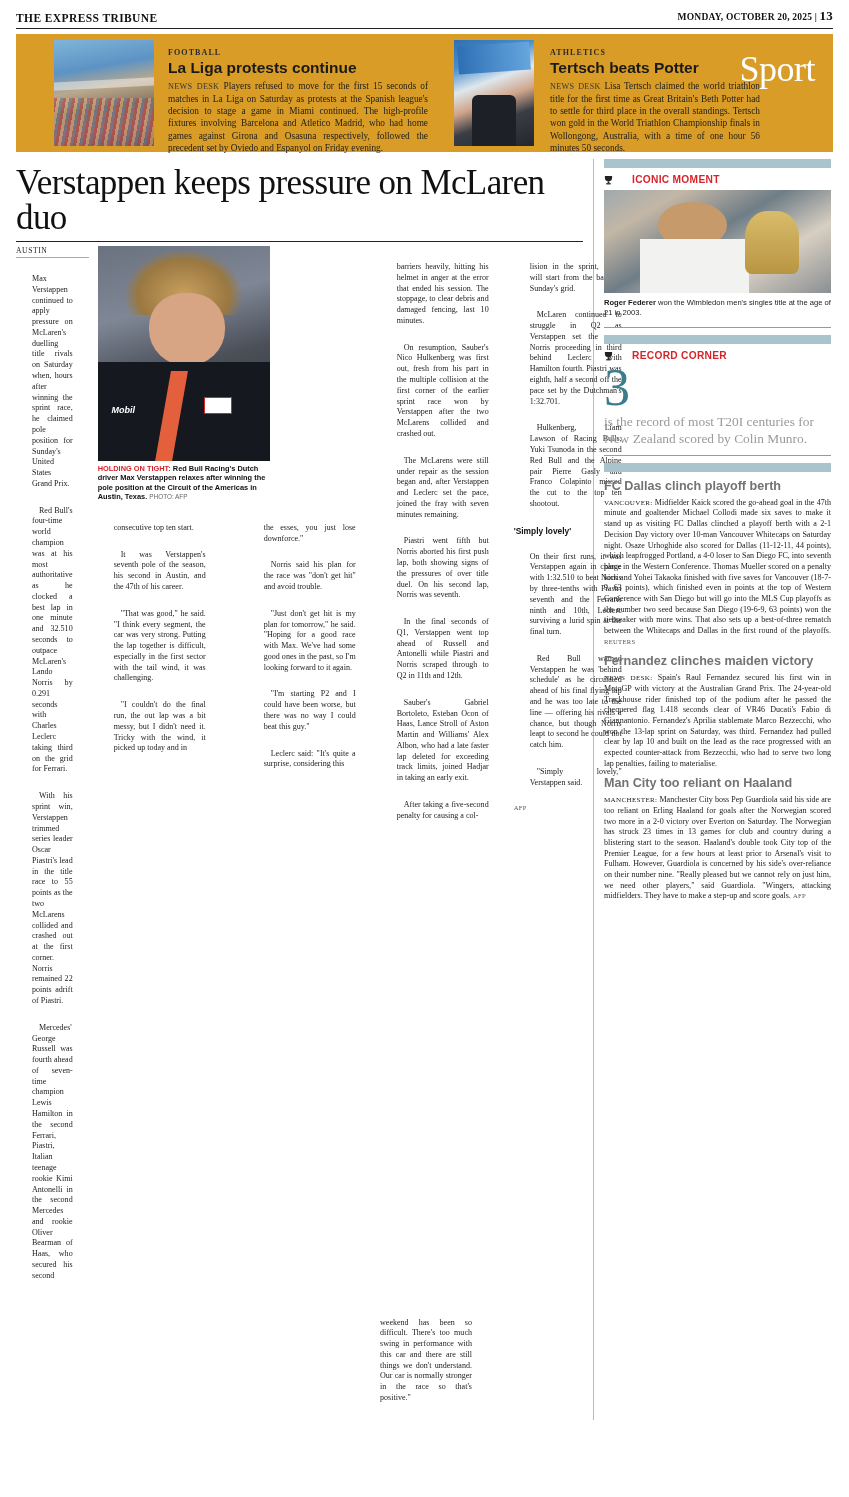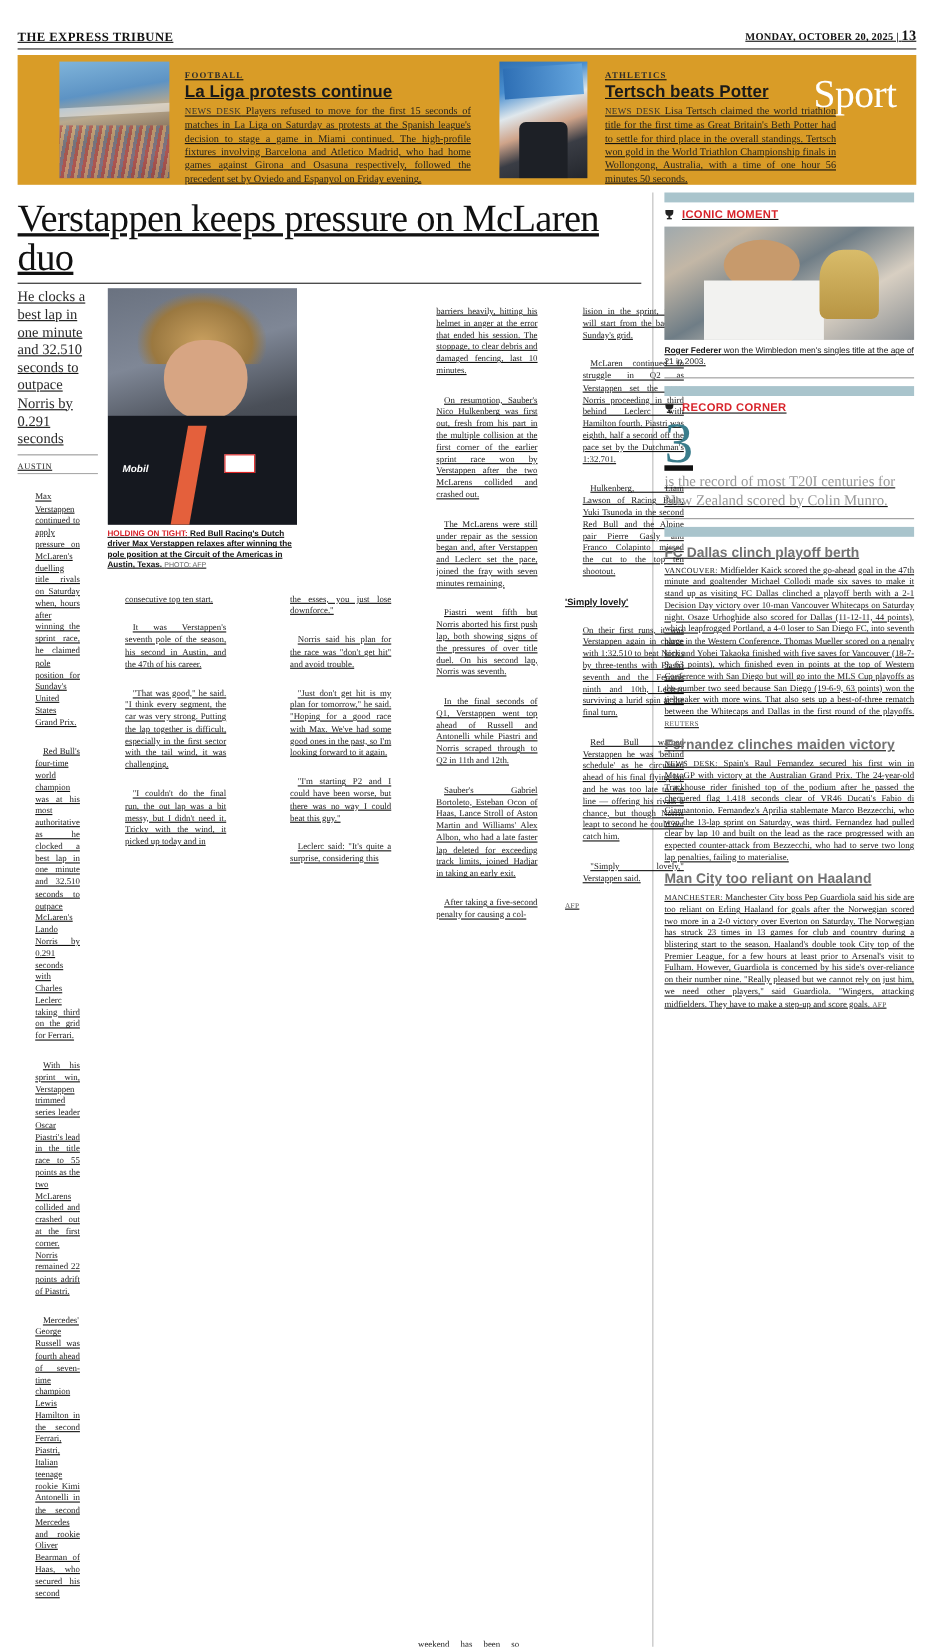--- a/index.html
+++ b/index.html
@@ -1,17 +1,17 @@
 <!DOCTYPE html>
 <html><head>
 <meta charset="utf-8">
 <style>
   html,body{margin:0;padding:0;background:#fff;}
   body{width:849px;height:1497px;font-family:"Liberation Serif",serif;color:#111;overflow:hidden;}
-  .page{width:849px;height:1497px;position:relative;box-sizing:border-box;padding:16px 16px;text-decoration:underline;}
+  .page{width:849px;height:1497px;position:relative;box-sizing:border-box;padding:0 16px;}
 
   
   .masthead{display:flex;justify-content:space-between;align-items:flex-end;padding:8px 0 4px 0;border-bottom:1.5px solid #222;}
   .mast-left{font-family:"Liberation Serif",serif;font-weight:bold;font-size:11.5px;letter-spacing:.4px;}
   .mast-right{font-family:"Liberation Serif",serif;font-weight:bold;font-size:9.5px;letter-spacing:.2px;}
   .mast-right .pg{font-size:13px;}
 
   
   .banner{background:#d99c27;height:118px;margin-top:5px;display:flex;align-items:stretch;position:relative;}
   .banner-photo{width:100px;background:linear-gradient(170deg,#7fb4da 0%,#5d93c4 28%,#b9a98e 45%,#8e7a63 62%,#a4746a 80%,#6e5c55 100%);margin:6px 0 6px 38px;position:relative;overflow:hidden;}
@@ -57,21 +57,21 @@
   .cap{font-family:"Liberation Sans",sans-serif;font-size:7.4px;line-height:1.28;font-weight:bold;color:#111;margin-top:3px;}
   .cap .lead{color:#d8232a;}
   .cap .ph{font-variant:small-caps;font-weight:normal;font-size:6.4px;color:#666;}
   .f1-cols3{display:flex;gap:26px;margin-top:5px;}
   .f1-cols3>div{width:124px;}
   .f1-right{display:flex;gap:9px;}
   .f1-right>div{width:124px;}
 
   
   .sb-bar{height:9px;background:#a9c4cc;margin-bottom:6px;}
-  .sb-title{font-family:"Liberation Sans",sans-serif;font-weight:bold;font-size:10.2px;color:#d8232a;letter-spacing:.3px;display:flex;align-items:flex-start;gap:7px;margin-bottom:5px;}
+  .sb-title{font-family:"Liberation Sans",sans-serif;font-weight:bold;font-size:10.2px;color:#d8232a;letter-spacing:.3px;display:flex;align-items:flex-end;gap:19px;margin-bottom:5px;}
   .trophy{width:9px;height:10px;display:inline-block;}
   .sb-photo{width:100%;height:103px;background:linear-gradient(150deg,#9fa9ad 0%,#c3b7a6 20%,#6f7d86 45%,#d8cfc2 70%,#8a8f93 100%);position:relative;overflow:hidden;}
   .sb-photo .p1{position:absolute;left:24%;top:12%;width:30%;height:44%;background:#c79a6c;border-radius:50%;}
   .sb-photo .p2{position:absolute;left:16%;top:48%;width:48%;height:52%;background:#f2f2f0;}
   .sb-photo .cup{position:absolute;left:62%;top:20%;width:24%;height:62%;background:linear-gradient(180deg,#d9bc6a,#b89543);border-radius:40% 40% 12% 12%;}
   .sb-cap{font-family:"Liberation Sans",sans-serif;font-size:7.6px;line-height:1.35;margin-top:5px;color:#1b1b1b;}
   .sb-cap b{font-weight:bold;}
   .big-num{font-family:"Liberation Serif",serif;font-size:52px;color:#3b7d8c;line-height:.86;margin:2px 0 4px;}
   .rec-text{font-family:"Liberation Serif",serif;font-size:13.4px;line-height:1.22;color:#9a9a9a;}
   .sb-head{font-family:"Liberation Sans",sans-serif;font-weight:bold;font-size:12.6px;line-height:1.1;margin:8px 0 4px;color:#737373;}
@@ -107,21 +107,20 @@
     <div class="sport-word">Sport</div>
   </div>
 
   <div class="f1">
     <div class="f1-main">
       <div class="hl f1-title">Verstappen keeps pressure on McLaren duo</div>
       <div class="rule"></div>
 
       <div class="f1-body">
         <div class="f1-c1">
-          <div class="f1-deck">He clocks a best lap in one minute and 32.510 seconds to outpace Norris by 0.291 seconds</div>
           <div class="dateline">AUSTIN</div>
           <div class="col-text">
               <p class="first">Max Verstappen continued to apply pressure on McLaren's duelling title rivals on Saturday when, hours after winning the sprint race, he claimed pole position for Sunday's United States Grand Prix.</p>
               <p>Red Bull's four-time world champion was at his most authoritative as he clocked a best lap in one minute and 32.510 seconds to outpace McLaren's Lando Norris by 0.291 seconds with Charles Leclerc taking third on the grid for Ferrari.</p>
               <p>With his sprint win, Verstappen trimmed series leader Oscar Piastri's lead in the title race to 55 points as the two McLarens collided and crashed out at the first corner. Norris remained 22 points adrift of Piastri.</p>
               <p>Mercedes' George Russell was fourth ahead of seven-time champion Lewis Hamilton in the second Ferrari, Piastri, Italian teenage rookie Kimi Antonelli in the second Mercedes and rookie Oliver Bearman of Haas, who secured his second</p>
             </div>
         </div>
 
         <div>

